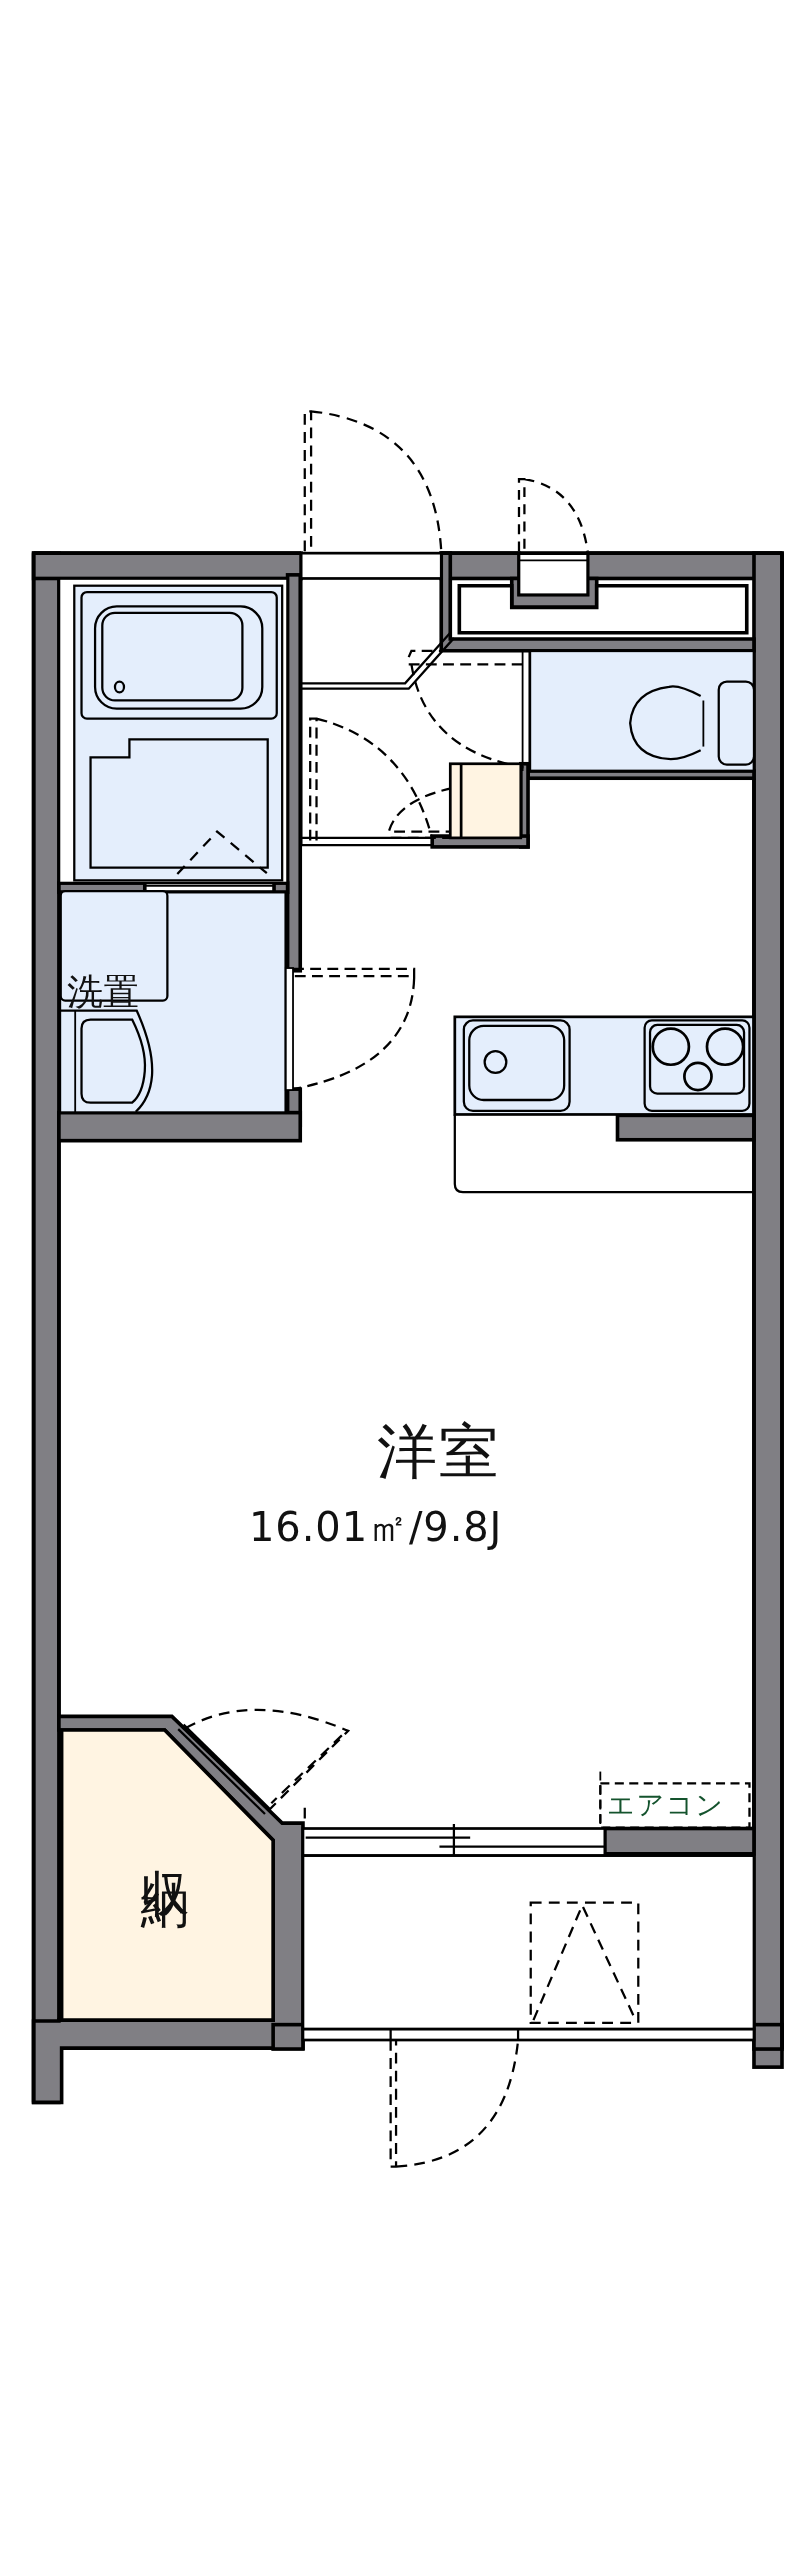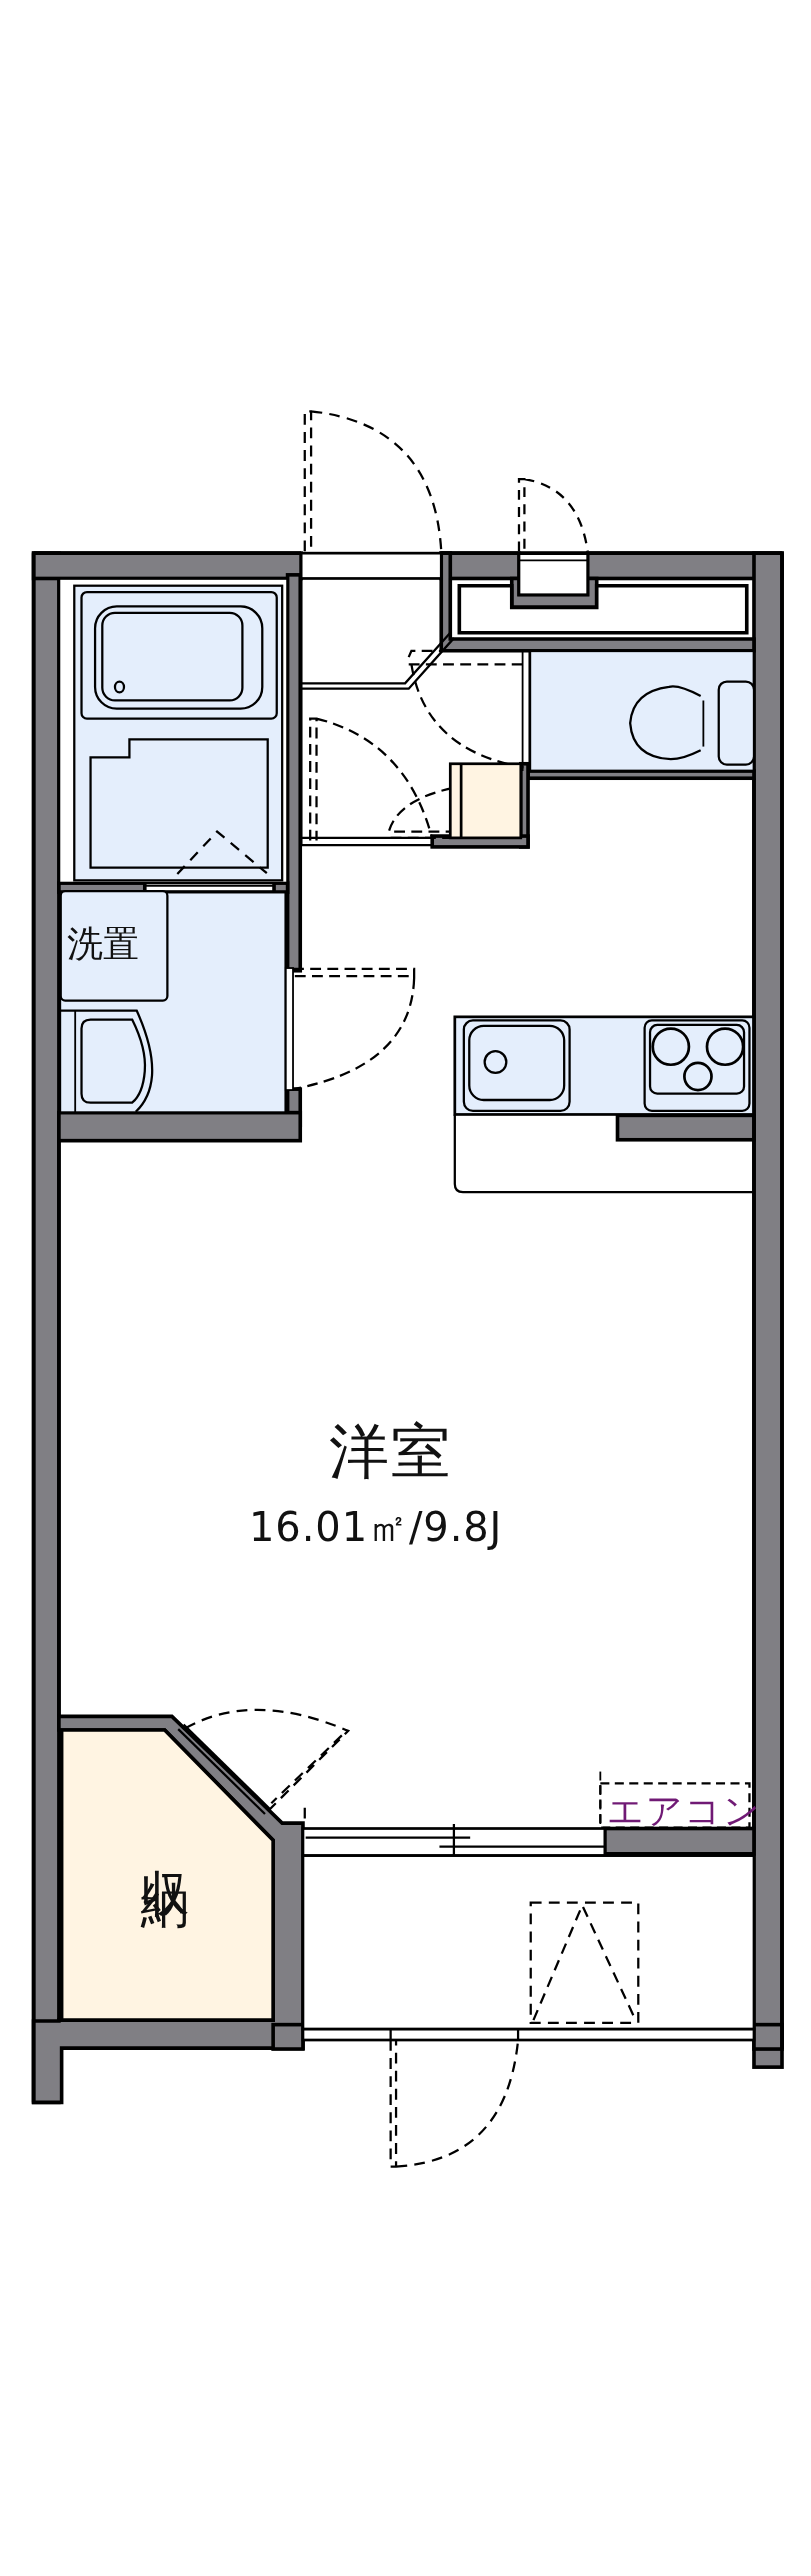--- a/index.html
+++ b/index.html
@@ -1,25 +1,25 @@
 <!DOCTYPE html>
 <html style="font-size:14.5px"><head>
 <meta charset="utf-8">
 <style>
   html, body { margin: 0; padding: 0; background: #ffffff; }
   body { width: 812px; height: 2576px; position: relative; overflow: hidden;
          font-family: "DejaVu Sans", sans-serif; }
   #plan { position: absolute; left: 0; top: 0; width: 812px; height: 2576px; }
   .lbl { position: absolute; color: #111; white-space: nowrap;
          font-family: "DejaVu Sans", sans-serif; }
-  .room-name { font-size: 60px; letter-spacing: 1.8px; }
+  .room-name { font-size: 60px; letter-spacing: 1.8px; margin-left: 48px; }
   .room-area { font-size: 40px; letter-spacing: 0.9px; }
   .small-lbl { font-size: 36px; }
   .vert-lbl { font-size: 49px; writing-mode: vertical-rl; letter-spacing: 12.7px; }
-  .ac-lbl { font-size: 36px; color: #701a75; letter-spacing: 1.8px; }
+  .ac-lbl { font-size: 27px; color: #14532d; letter-spacing: 1.8px; }
 </style>
 </head>
 <body>
 
 <svg id="plan" viewBox="0 0 898 2850" xmlns="http://www.w3.org/2000/svg">
 
   <g fill="#807f84" stroke="#000" stroke-width="4">
 
     <path d="M36,612 L333,612 L333,639 L318,639 L318,975 L65,975 L65,2238 L36,2238 Z" fill="none" stroke="none"></path>
 
@@ -157,16 +157,16 @@
   </g>
 
   <g>
     <rect x="664" y="1973" width="165" height="49" fill="none" stroke="#000" stroke-width="2.5" stroke-dasharray="10,6"></rect>
     <line x1="664" y1="1960" x2="664" y2="2023" stroke="#000" stroke-width="2" stroke-dasharray="10,6"></line>
   </g>
 </svg>
 
 <div class="lbl room-name" style="left:329px; top:1412px;">洋室</div>
 <div class="lbl room-area" style="left:249px; top:1500px;text-align:center;">16.01㎡/9.8J</div>
-<div class="lbl small-lbl" style="left:67px; top:920px;">洗置</div>
+<div class="lbl small-lbl" style="left:67px; top:968px;">洗置</div>
 <div class="lbl vert-lbl" style="left:132px; top:1830px;">収納</div>
 <div class="lbl ac-lbl" style="left:607px; top:1787px;">エアコン</div>
 
 
 </body></html>

